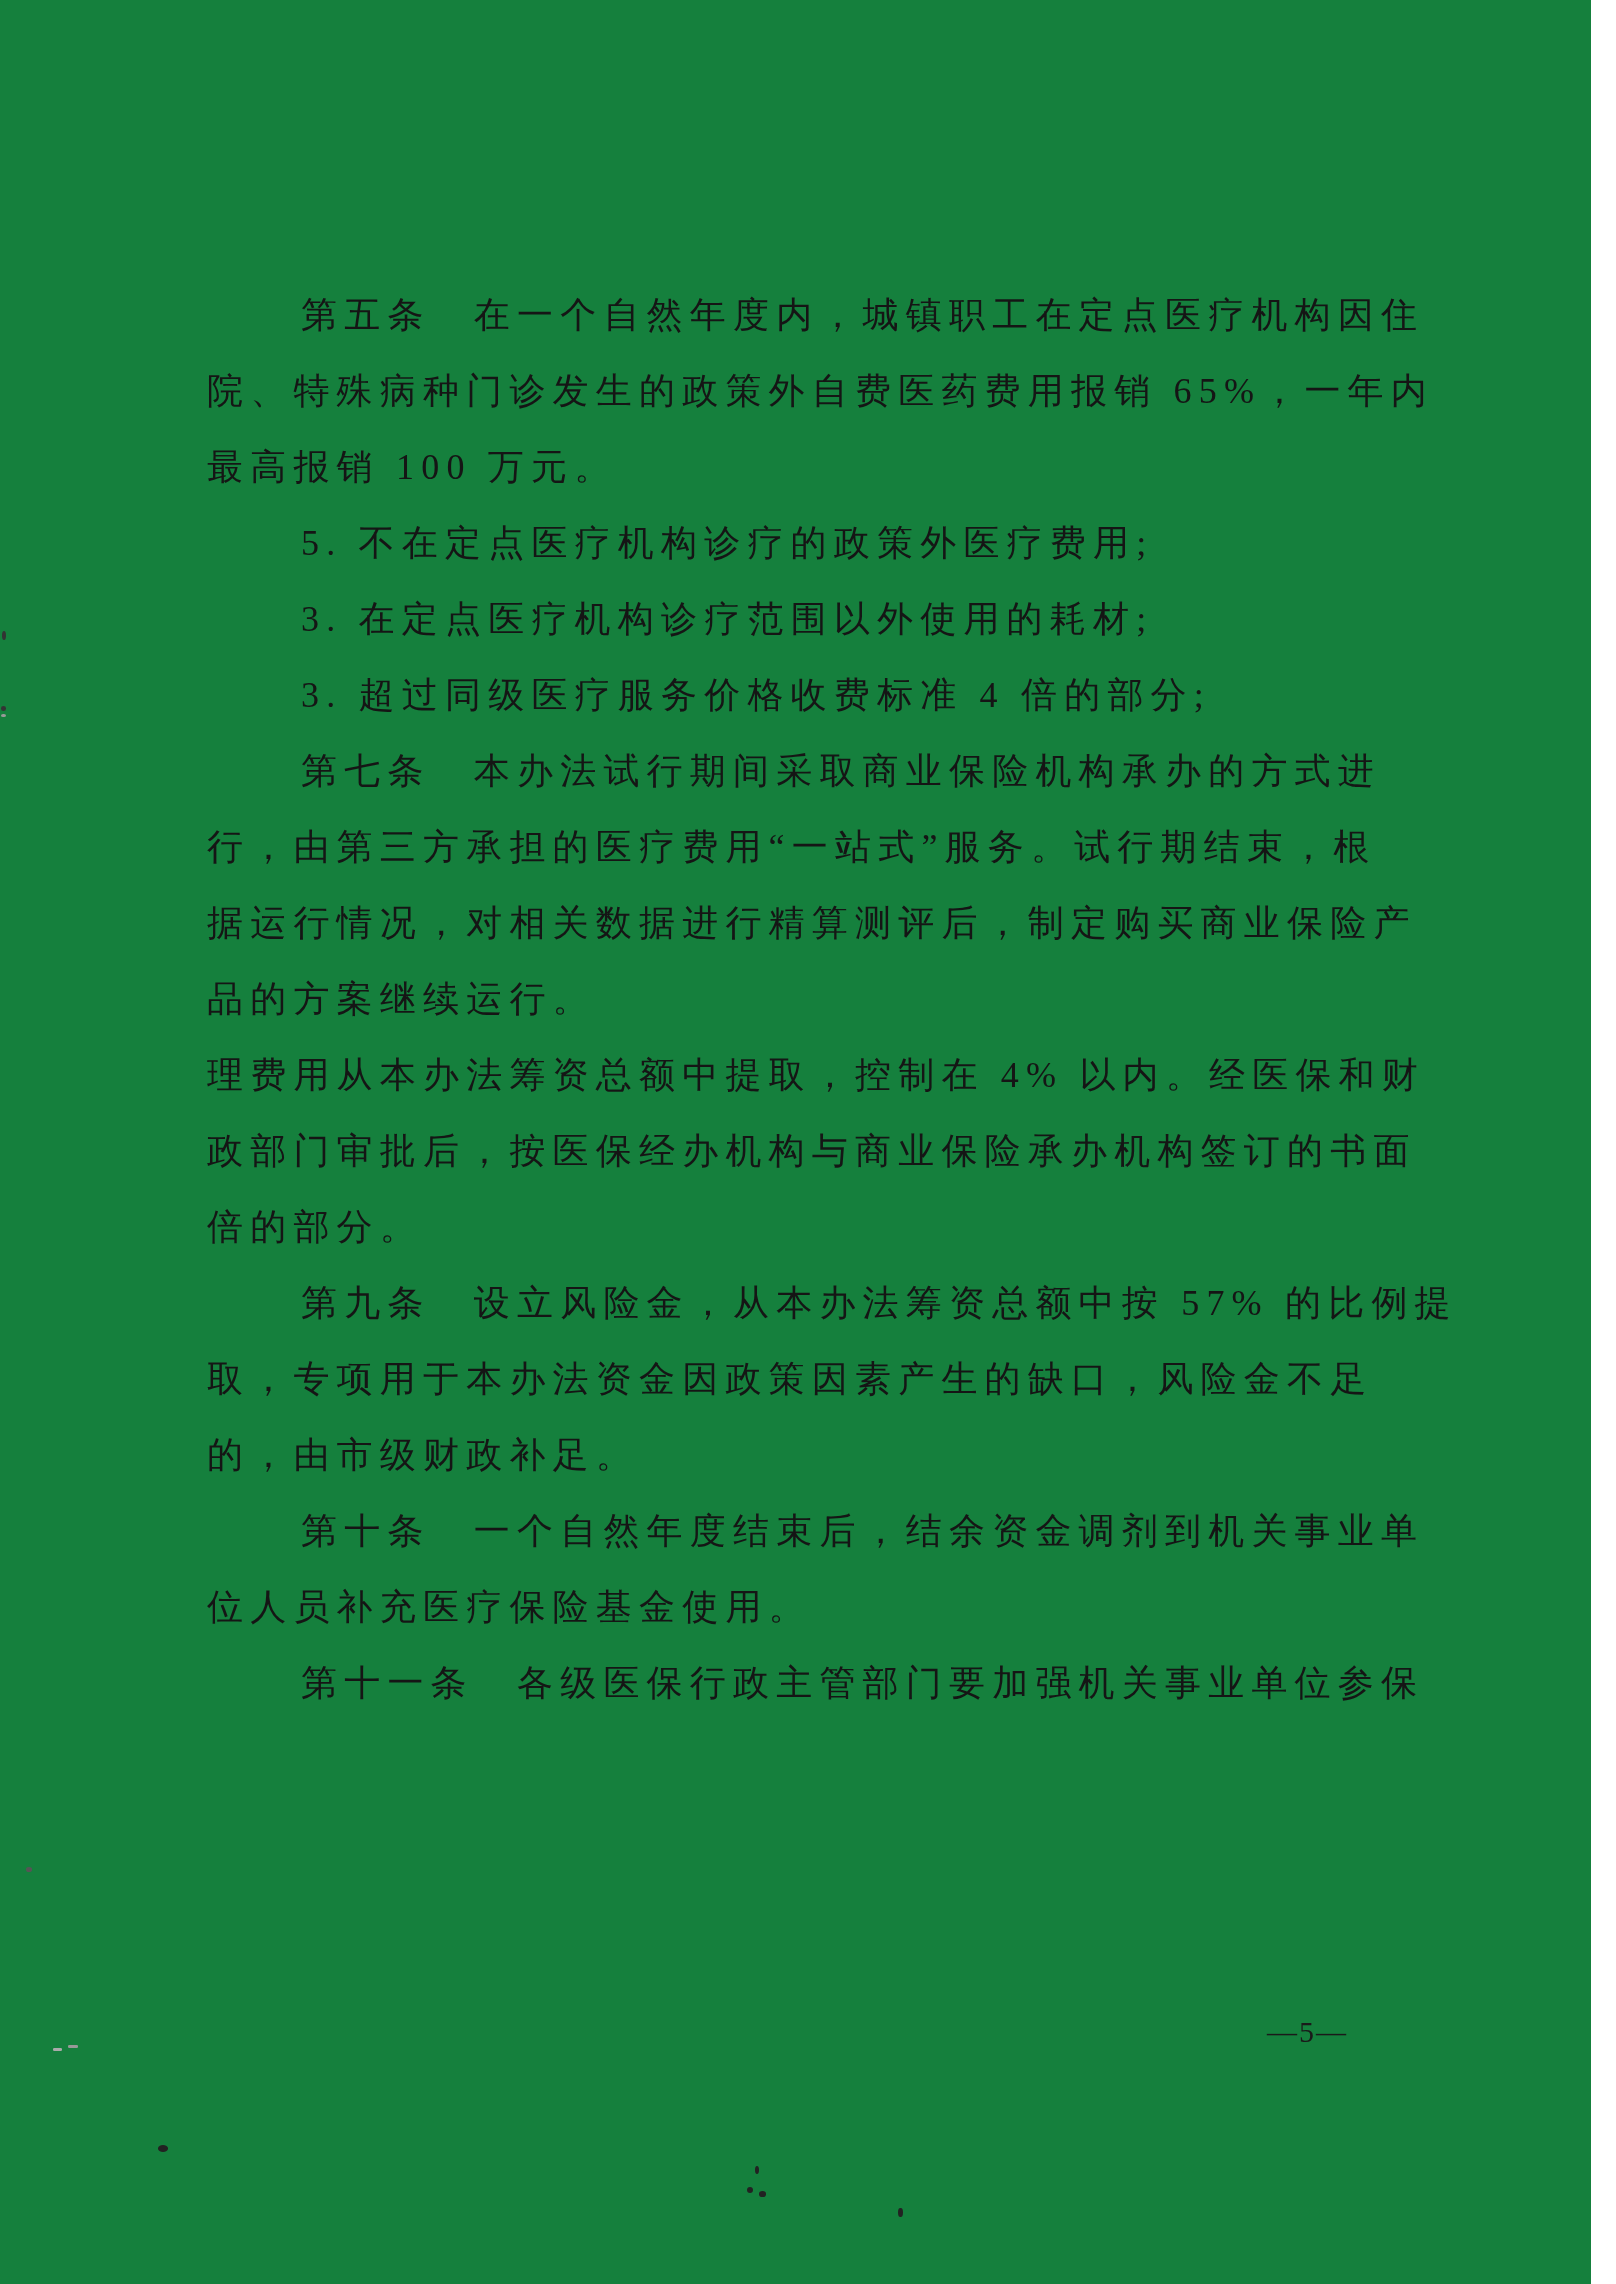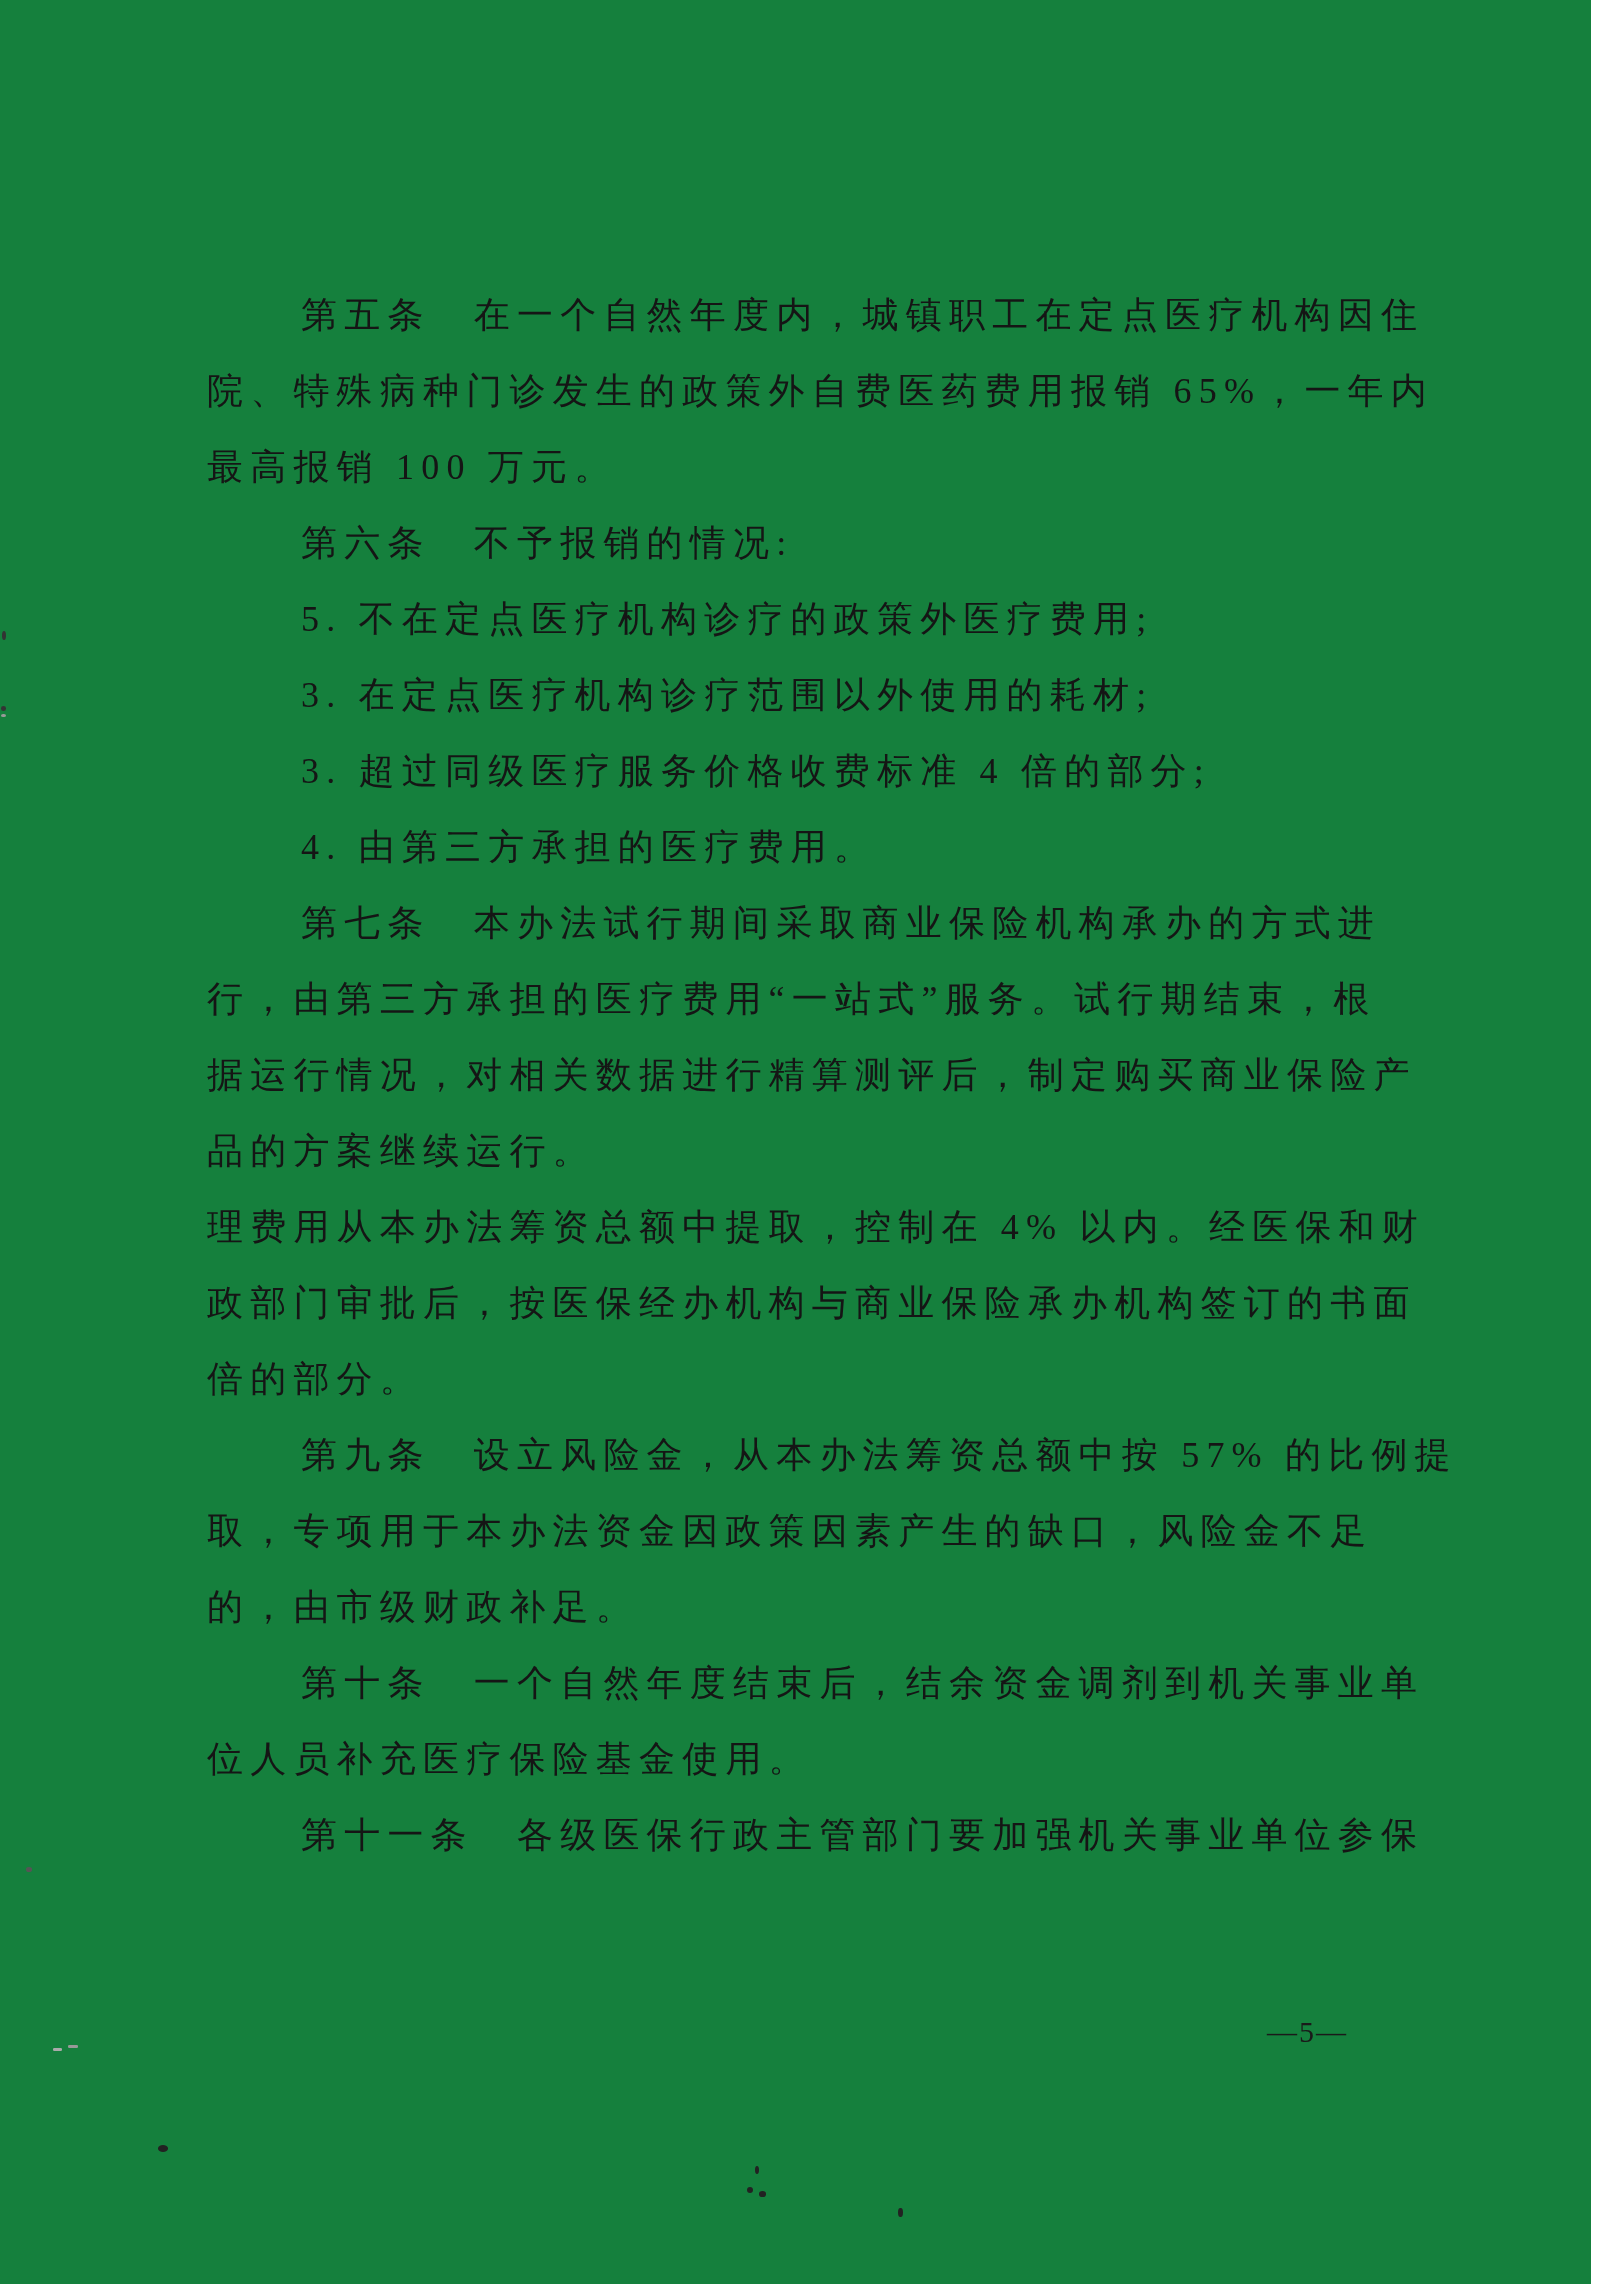--- a/index.html
+++ b/index.html
@@ -45,25 +45,23 @@
 </style>
 </head>
 <body>
 
 <div class="page">
 
   <div class="text-block">
     <div class="line indent">第五条　在一个自然年度内，城镇职工在定点医疗机构因住</div>
     <div class="line">院、特殊病种门诊发生的政策外自费医药费用报销 65%，一年内</div>
     <div class="line">最高报销 100 万元。</div>
-    <div class="line indent">第六条　不予报销的情况:</div>
     <div class="line indent">5. 不在定点医疗机构诊疗的政策外医疗费用;</div>
     <div class="line indent">3. 在定点医疗机构诊疗范围以外使用的耗材;</div>
     <div class="line indent">3. 超过同级医疗服务价格收费标准 4 倍的部分;</div>
-    <div class="line indent">4. 由第三方承担的医疗费用。</div>
     <div class="line indent">第七条　本办法试行期间采取商业保险机构承办的方式进</div>
     <div class="line">行，由第三方承担的医疗费用“一站式”服务。试行期结束，根</div>
     <div class="line">据运行情况，对相关数据进行精算测评后，制定购买商业保险产</div>
     <div class="line">品的方案继续运行。</div>
     <div class="line">理费用从本办法筹资总额中提取，控制在 4% 以内。经医保和财</div>
     <div class="line">政部门审批后，按医保经办机构与商业保险承办机构签订的书面</div>
     <div class="line">倍的部分。</div>
     <div class="line indent">第九条　设立风险金，从本办法筹资总额中按 57% 的比例提</div>
     <div class="line">取，专项用于本办法资金因政策因素产生的缺口，风险金不足</div>
     <div class="line">的，由市级财政补足。</div>

